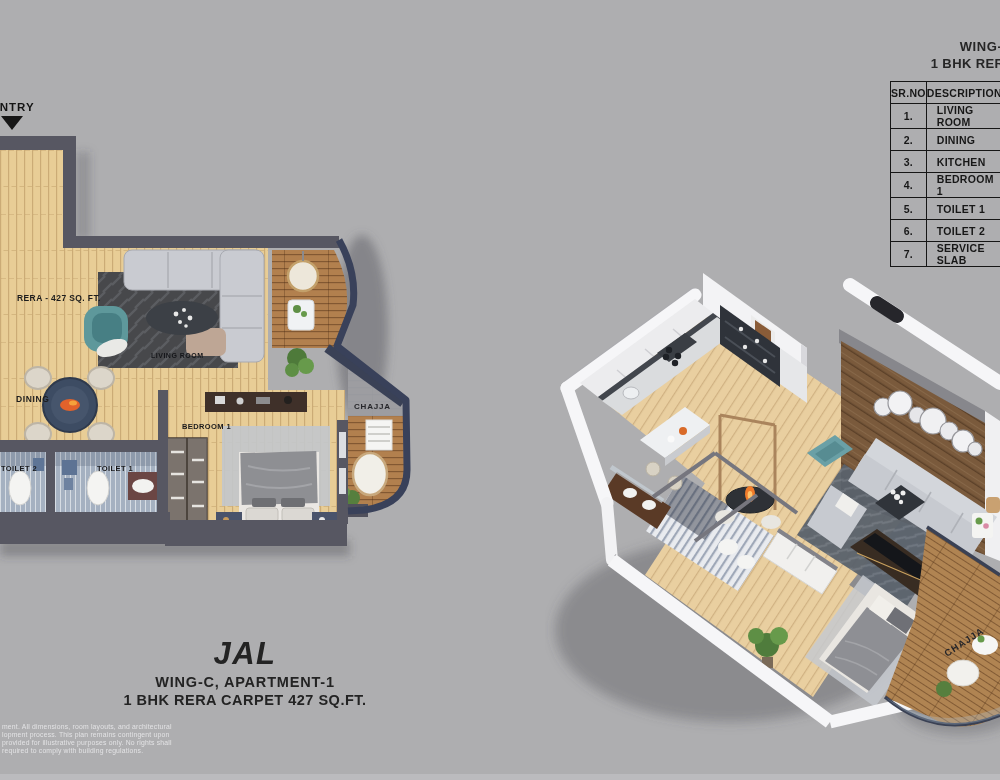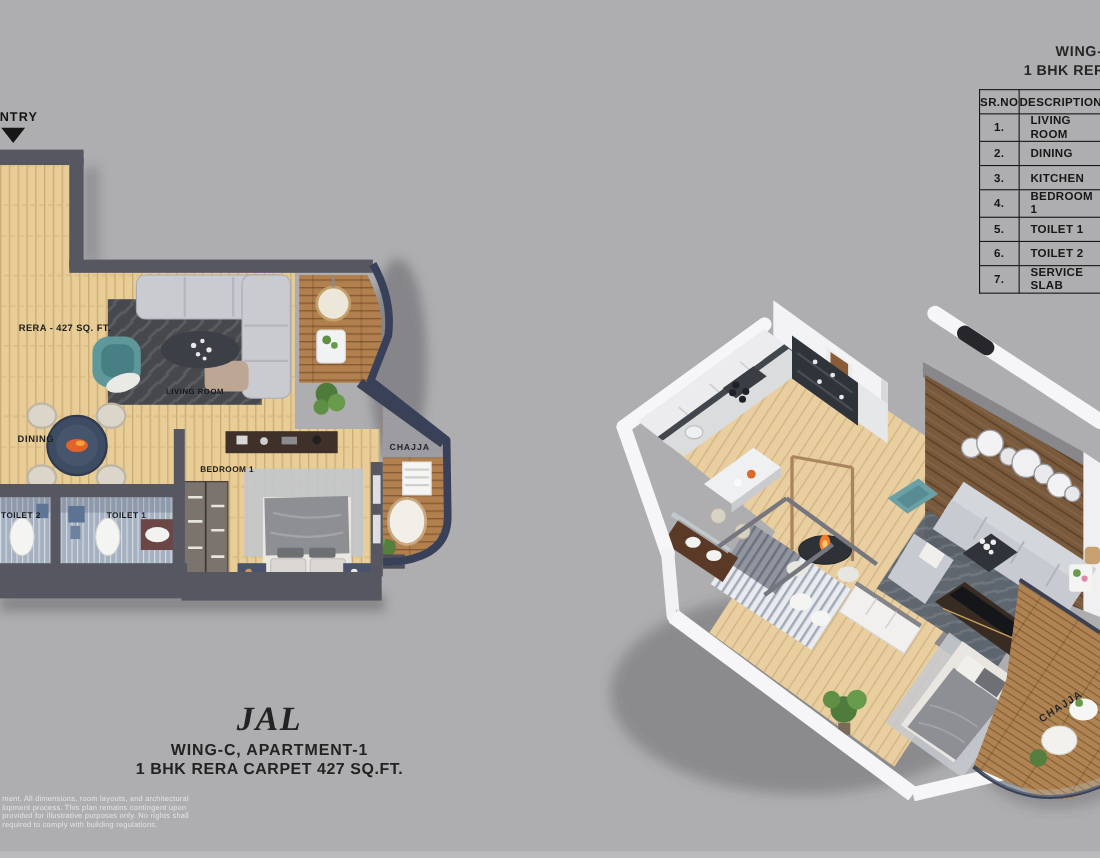--- a/index.html
+++ b/index.html
@@ -22,21 +22,21 @@
   #legend-table th,#legend-table td{
     border:1.6px solid #161616;height:21px;padding:0;
     font-size:10.5px;font-weight:700;letter-spacing:.3px;color:#171717;
   }
   #legend-table th{text-align:right;}
   #legend-table td.num{width:52px;text-align:center;}
   #legend-table td.desc,#legend-table th.desc{width:170px;}
   #legend-table td.desc{text-align:left;padding-left:10px;}
   
   #unit-title{left:95px;top:638px;width:300px;text-align:center;color:#232323;}
-  #unit-name{font-size:31px;font-weight:800;font-style:italic;letter-spacing:1.5px;line-height:32px;font-family:Liberation Serif, serif;}
+  #unit-name{font-size:31px;font-weight:800;font-style:italic;letter-spacing:1.5px;line-height:32px;}
   #unit-sub{font-size:14.5px;font-weight:700;letter-spacing:.8px;margin-top:4px;}
   #unit-carpet{font-size:14.5px;font-weight:800;letter-spacing:.5px;margin-top:2px;}
   
   #disclaimer{left:2px;top:723px;font-size:6.8px;line-height:7.9px;color:#E3E3E5;letter-spacing:.2px;}
   #bottom-strip{left:0;top:774px;width:1000px;height:6px;background:#BBBBBE;}
   svg text{font-family:"Liberation Sans","DejaVu Sans",sans-serif;}
 </style>
 </head>
 <body>
 

